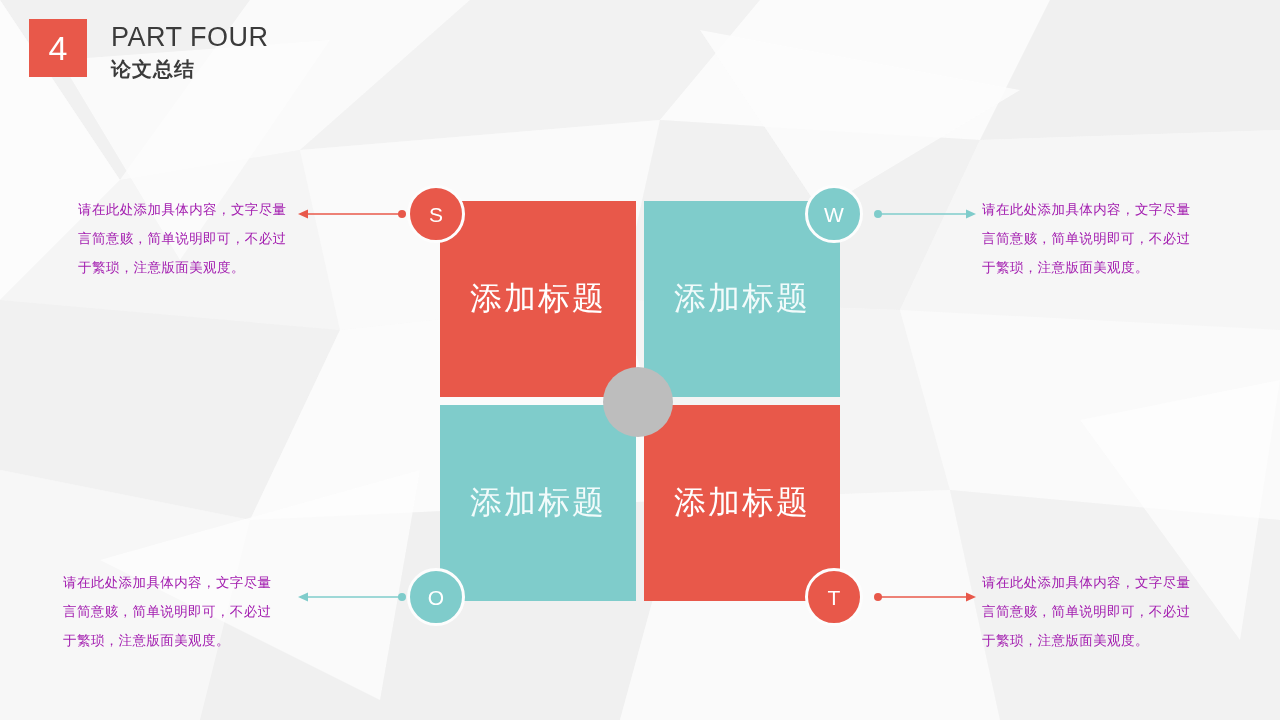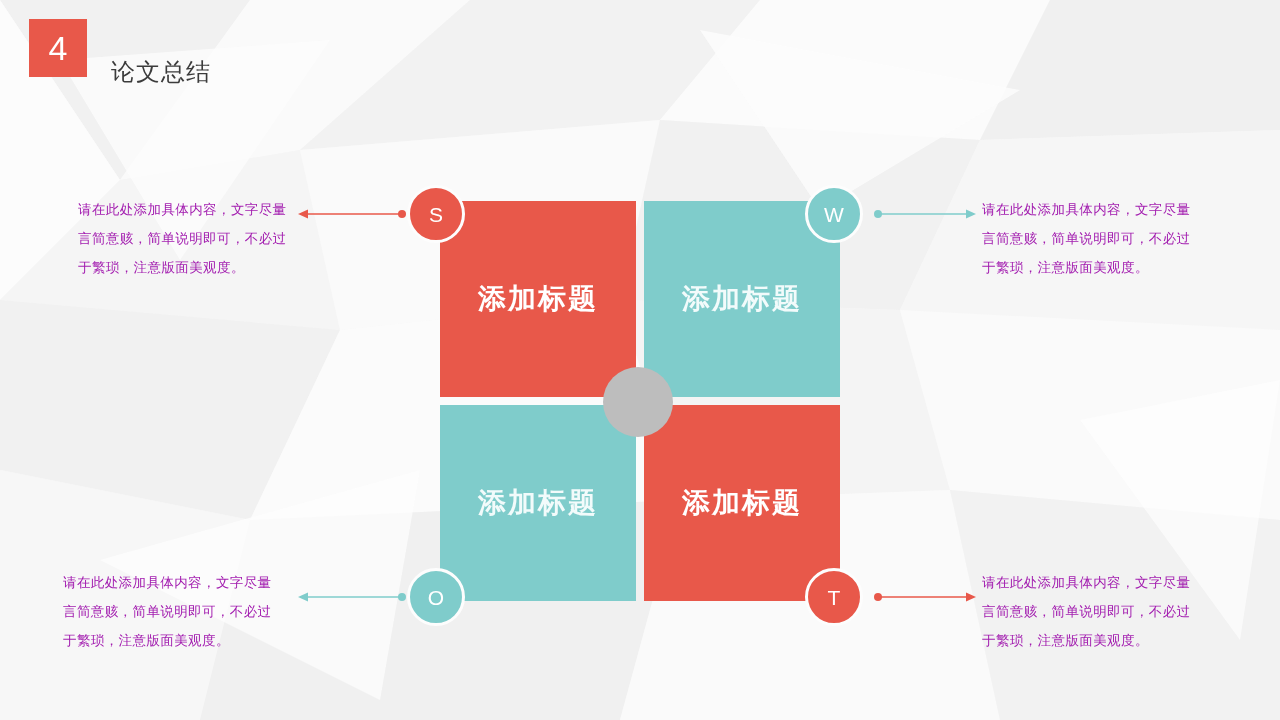--- a/index.html
+++ b/index.html
@@ -19,28 +19,28 @@
     position:absolute; left:29px; top:19px; width:58px; height:58px;
     background:#e8584a; display:flex; align-items:center; justify-content:center;
   }
   #num-badge span { color:#fff; font-size:34px; font-weight:400; line-height:1; }
   #title-en {
     position:absolute; left:111px; top:22px;
     font-size:27px; color:#3b3b3b; letter-spacing:.5px; white-space:nowrap;
   }
   #title-cn {
     position:absolute; left:111px; top:56px;
-    font-size:24px; color:#3b3b3b; font-weight:400; letter-spacing:1px; white-space:nowrap;
+    font-size:20px; color:#3b3b3b; font-weight:700; letter-spacing:1px; white-space:nowrap;
   }
 
   
   .quad {
     position:absolute; display:flex; align-items:center; justify-content:center;
   }
-  .quad span { font-size:28px; color:#ffffff; letter-spacing:2px;font-weight:bold; }
+  .quad span { font-size:32px; color:#ffffff; letter-spacing:2px; }
   .quad.teal span { color:#f2fbfb; }
   #quad-s { left:440px; top:201px; width:196px; height:196px; background:#e8584a; }
   #quad-w { left:644px; top:201px; width:196px; height:196px; background:#7fcccb; }
   #quad-o { left:440px; top:405px; width:196px; height:196px; background:#7fcccb; }
   #quad-t { left:644px; top:405px; width:196px; height:196px; background:#e8584a; }
 
   #center-dot {
     position:absolute; left:603px; top:367px; width:70px; height:70px;
     border-radius:50%; background:#bdbdbd;
   }
@@ -105,20 +105,21 @@
       <polygon points="1080,420 1280,380 1240,640" fill="#fdfdfd" opacity=".7"></polygon>
       <polygon points="100,560 420,470 380,700" fill="#fdfdfd" opacity=".75"></polygon>
       <polygon points="700,30 1020,90 820,210" fill="#fcfcfc" opacity=".8"></polygon>
     </g>
   </svg>
 
   <div id="header">
     <div id="num-badge">
       <span>4</span>
     </div>
+    <div id="title-en">PART FOUR</div>
     <div id="title-cn">论文总结</div>
   </div>
 
   <div class="quad red" id="quad-s">
     <span>添加标题</span>
   </div>
   <div class="quad teal" id="quad-w">
     <span>添加标题</span>
   </div>
   <div class="quad teal" id="quad-o">

